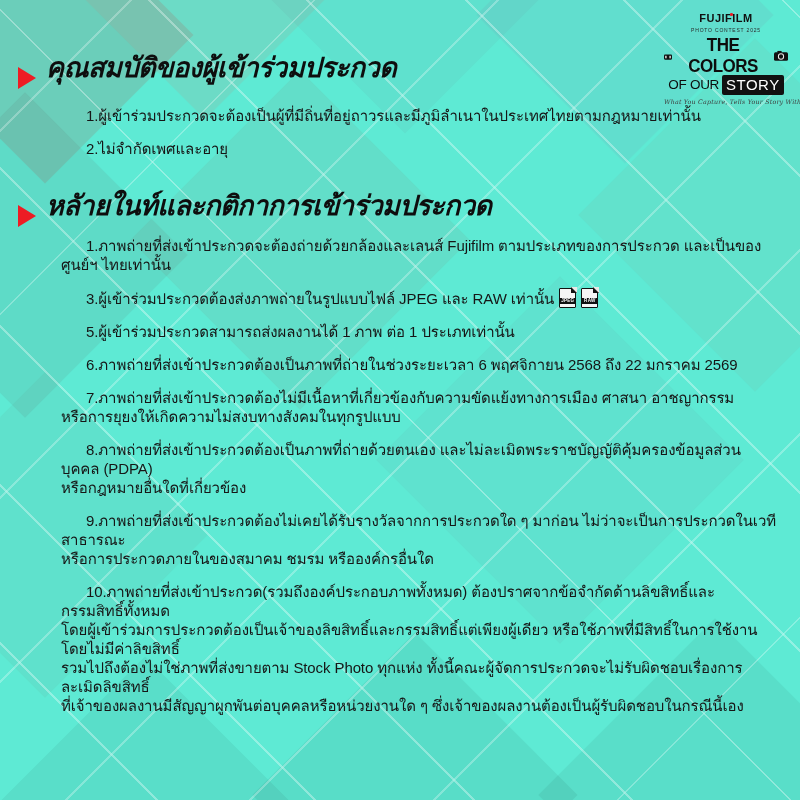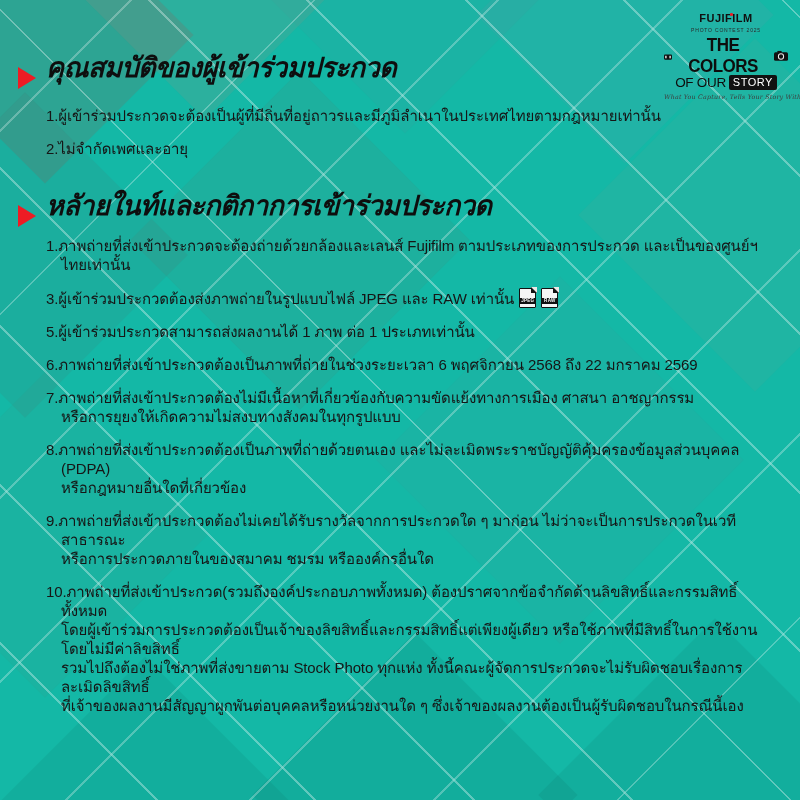--- a/index.html
+++ b/index.html
@@ -36,55 +36,55 @@
 
   
   .logo { position:absolute; top:8px; right:12px; width:124px; text-align:center; }
   .logo-brand { position:relative; display:inline-block; font-weight:bold; font-size:11px; letter-spacing:.5px; color:#101010; }
   .logo-brand .idot { position:absolute; top:1px; left:31px; width:2.5px; height:2.5px; background:var(--accent,#ED1C24); border-radius:50%; }
   .logo-sub { font-size:5px; letter-spacing:.8px; color:#2a2a2a; margin-top:1px; }
   .logo-title1 { margin-top:3px; font-size:17px; font-weight:bold; letter-spacing:-.5px; color:#0d0d0d;
                  display:flex; align-items:center; justify-content:center; gap:2px; transform:scaleY(1.05); }
   .logo-title2 { font-size:13.5px; font-weight:normal; letter-spacing:-.3px; color:#0d0d0d; margin-top:-1px;
                  display:flex; align-items:center; justify-content:center; gap:3px; }
-  .story-badge { display:inline-block; background:var(--badge,#111); color:#fff; font-size:11px;
+  .story-badge { display:inline-block; background:var(--badge,#111); color:#fff; font-size:15px;
                  padding:1px 4px 1.5px; border-radius:2px; letter-spacing:.5px; }
   .logo-tagline { margin-top:3px; font-family:"DejaVu Serif", serif; font-style:italic;
                   font-size:6.3px; color:#3d3d3d; letter-spacing:.2px; white-space:nowrap; }
   .mini-icon { display:inline-block; }
 
   
   .section-header { position:absolute; left:18px; display:flex; align-items:flex-end; gap:10px; }
   .sec1 { top:46px; }
   .sec2 { top:184px; }
   .tri { width:0; height:0; border-top:11px solid transparent; border-bottom:11px solid transparent;
          border-left:18px solid var(--accent,#ED1C24); flex:0 0 auto; }
   .section-title { font-size:27px; font-weight:bold; font-style:italic; letter-spacing:-.5px;
                    color:#0e0e0e; transform:scaleY(1.02); white-space:nowrap; }
 
   .rule-list { position:absolute; left:46px; right:24px; }
   .list1 { top:106px; }
   .list2 { top:236px; }
   .rule-item { font-size:15px; line-height:19px; margin-bottom:14px; color:#161616;
                white-space:pre-line; padding-left:15px; text-indent:-15px; letter-spacing:-.1px; }
-  .rule-text { white-space:pre-line; }
+  .rule-text { white-space:pre-line;margin-left:40px; }
 
   
   .file-icon { display:inline-block; position:relative; width:17px; height:20px; margin-left:5px;
                vertical-align:-4px; background:#f5f5f5; border:1.6px solid #111; border-radius:1px;
                text-indent:0; white-space:normal; }
   .file-icon::before { content:""; position:absolute; top:-1.6px; right:-1.6px;
                border-style:solid; border-width:0 6px 6px 0; border-color:#eae8e6 #eae8e6 #111 #111; }
   .file-label { position:absolute; left:0; right:0; bottom:3px; background:#111; color:#fff;
                font-size:4.6px; font-weight:bold; text-align:center; line-height:6px; letter-spacing:.2px; }
 </style>
 </head>
 <body>
 
-<div class="page" style="background: #14b8a6; color: rgb(20, 20, 20);">
+<div class="page" style="background: #5eead4; color: rgb(20, 20, 20);">
 
   <div class="bg">
     <div class="tile t1"></div>
       <div class="tile t2"></div>
       <div class="tile t3"></div>
     <div class="tile t4"></div>
       <div class="tile t5"></div>
       <div class="tile t6"></div>
     <div class="tile t7"></div>
       <div class="tile t8"></div>

